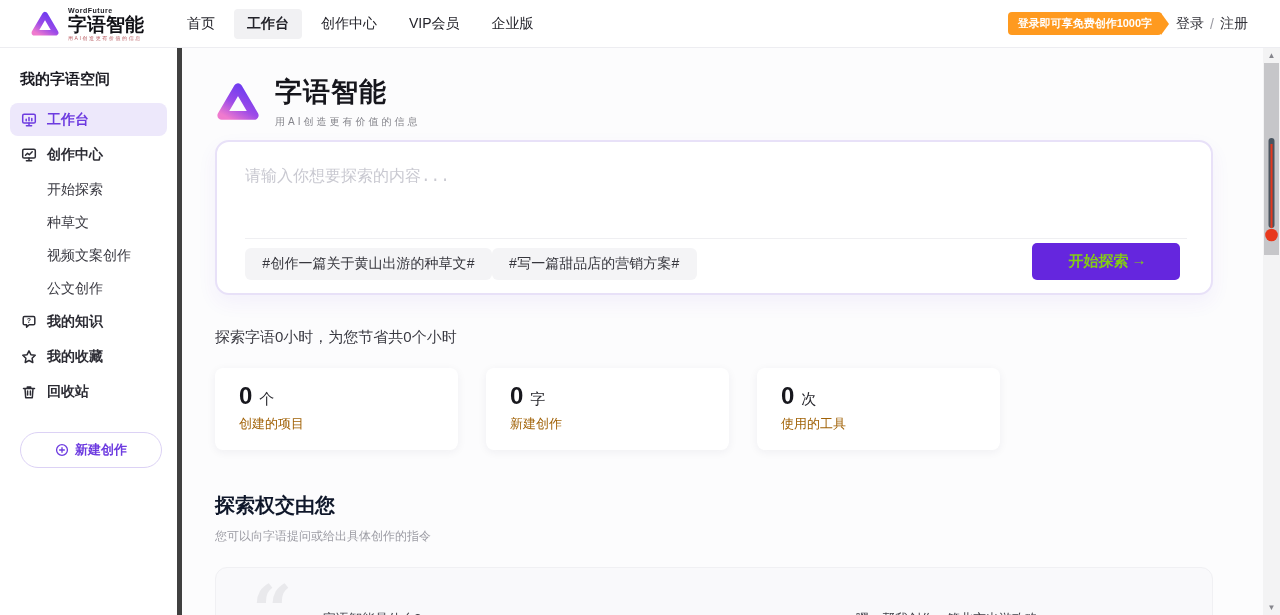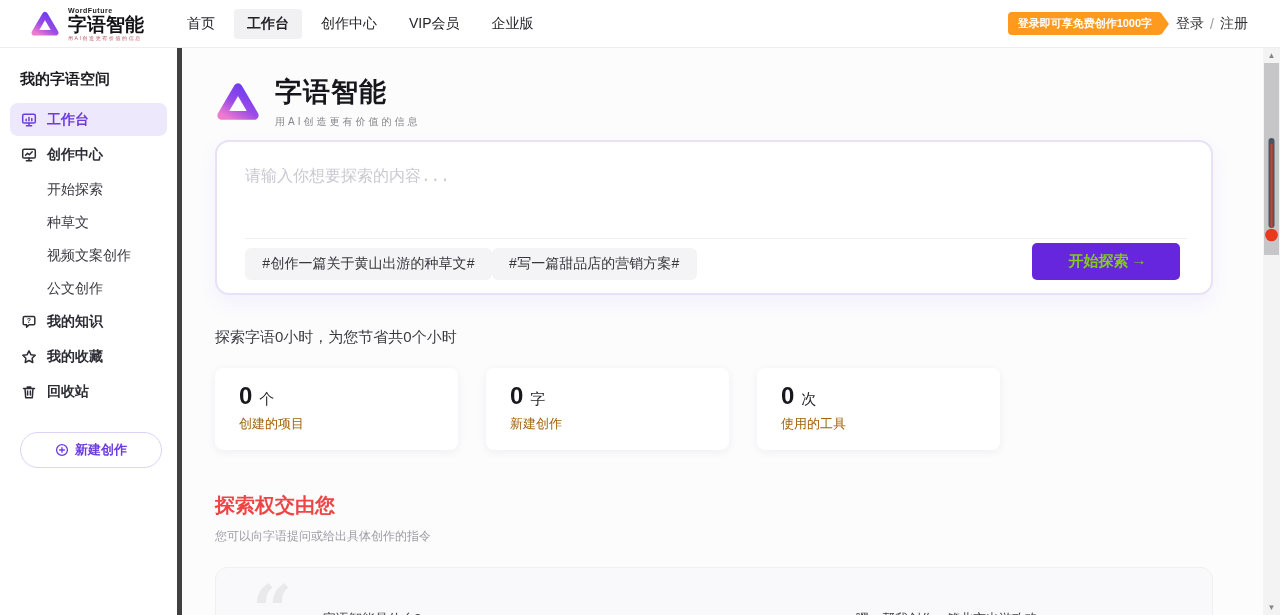--- a/index.html
+++ b/index.html
@@ -70,21 +70,21 @@
 
   .stats-summary { margin:33px 0 0 33px; font-size:15px; color:#3a3a42; }
   .stats-row { margin:21px 0 0 33px; display:flex; gap:28px; }
   .stat-card { width:243px; height:82px; background:#fff; border-radius:8px; padding:14px 24px;
                box-shadow:0 2px 10px rgba(40,40,60,.06); }
   .stat-top { display:flex; align-items:baseline; gap:7px; }
   .stat-value { font-size:24px; font-weight:800; color:#17171d; }
   .stat-unit { font-size:15px; color:#26262c; }
   .stat-label { font-size:13px; color:#a16207; margin-top:5px; }
 
-  .explore-title { margin:42px 0 0 33px; font-size:20px; font-weight:800; color:#ef4444; }
+  .explore-title { margin:42px 0 0 33px; font-size:20px; font-weight:800; color:#0f172a; }
   .explore-sub { margin:9px 0 0 33px; font-size:12px; color:#9C9CA4; }
   .quote-card { margin:22px 0 0 33px; width:998px; height:120px; background:#F9F9FB;
                 border:1px solid #F0F0F3; border-radius:12px; position:relative; }
   .quote-glyph { position:absolute; left:36px; top:8px; font-family:"DejaVu Serif",serif;
                  font-size:70px; font-weight:700; color:#E9E9EC; line-height:1; }
   .quote-left { position:absolute; left:107px; top:42px; font-size:13px; color:#3E3E46; }
   .quote-right { position:absolute; left:640px; top:42px; font-size:13px; color:#3E3E46; }
 
   
   .scrollbar { position:absolute; top:0; right:0; width:17px; height:567px; background:#F3F3F4; }

